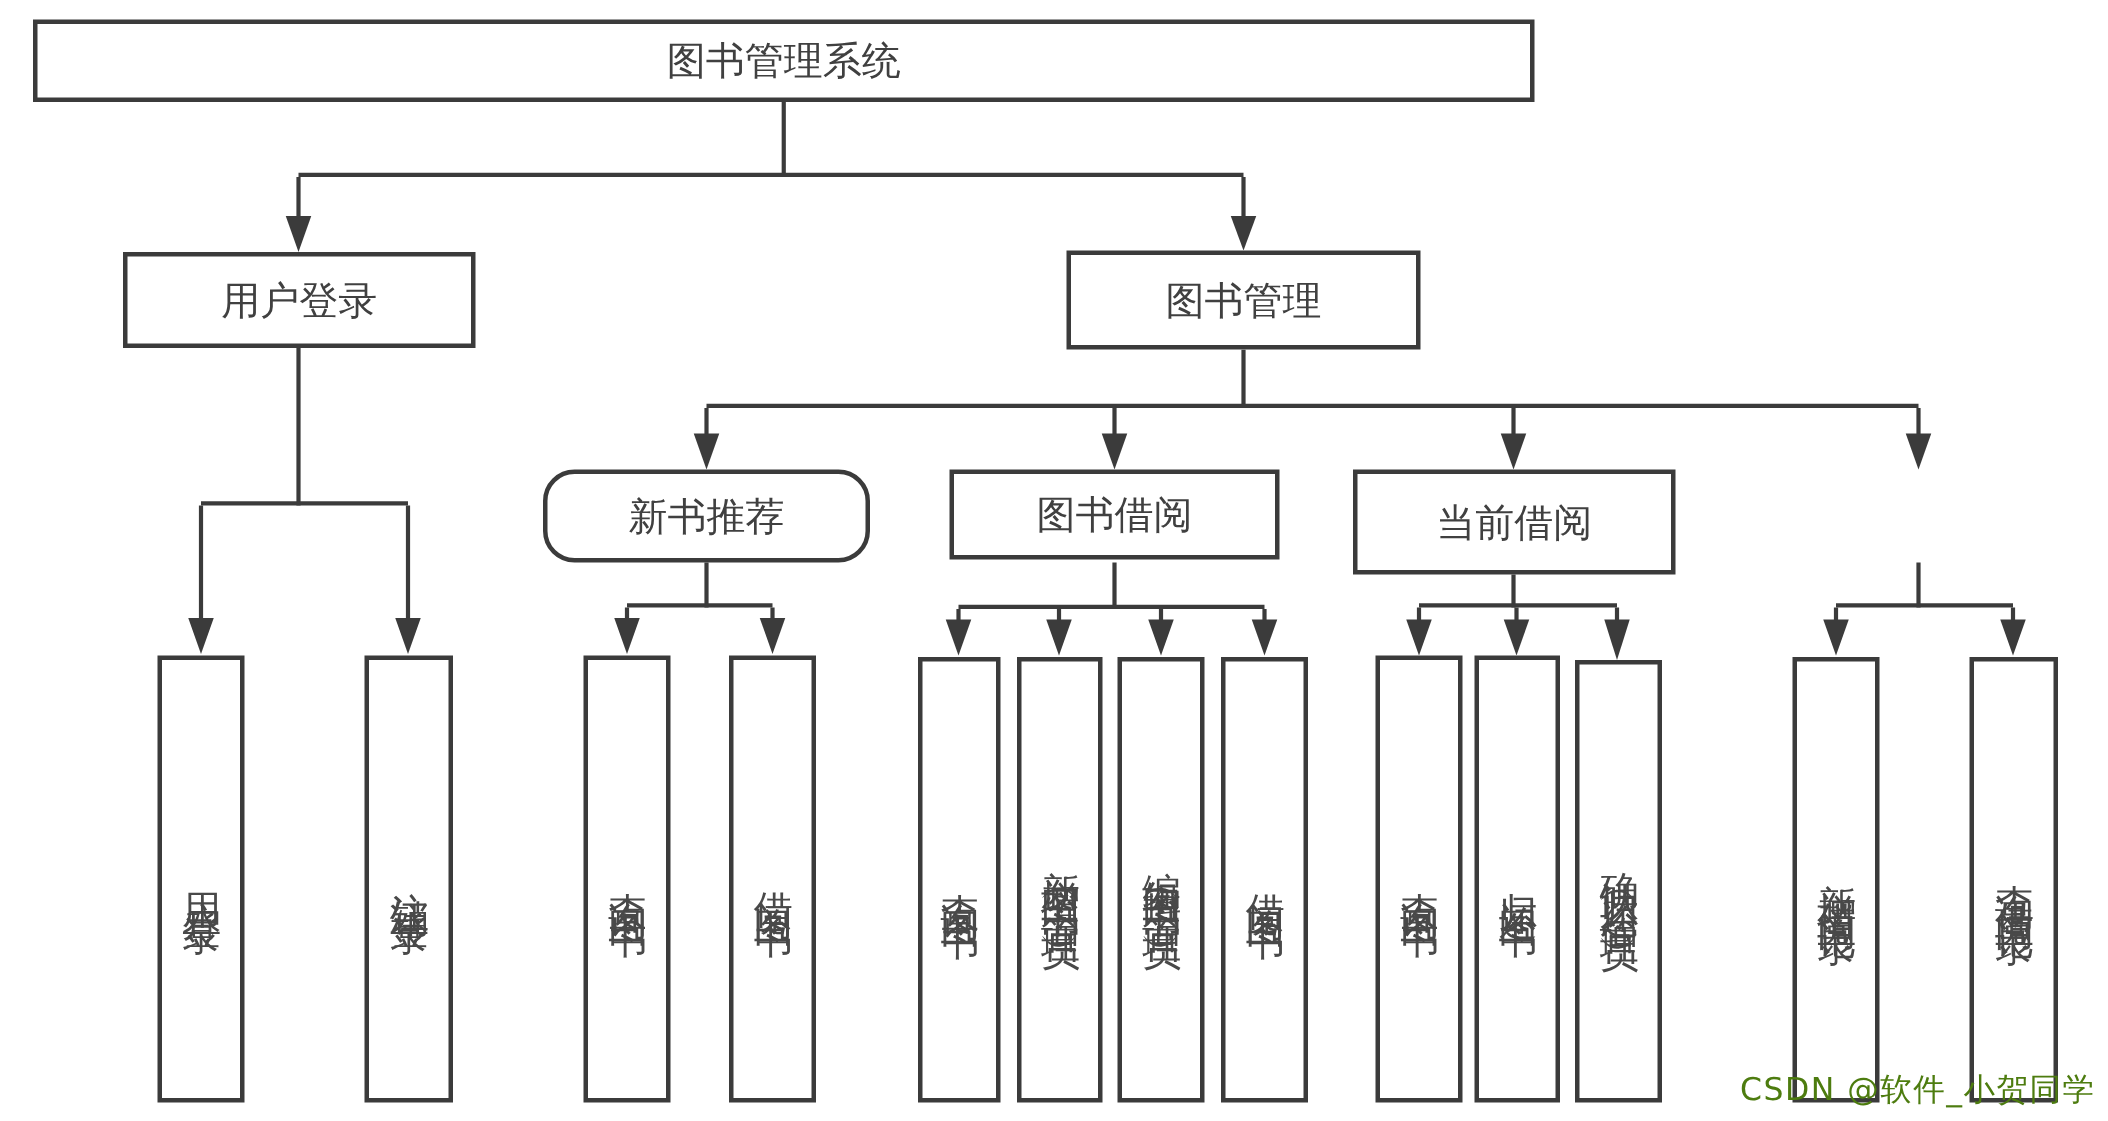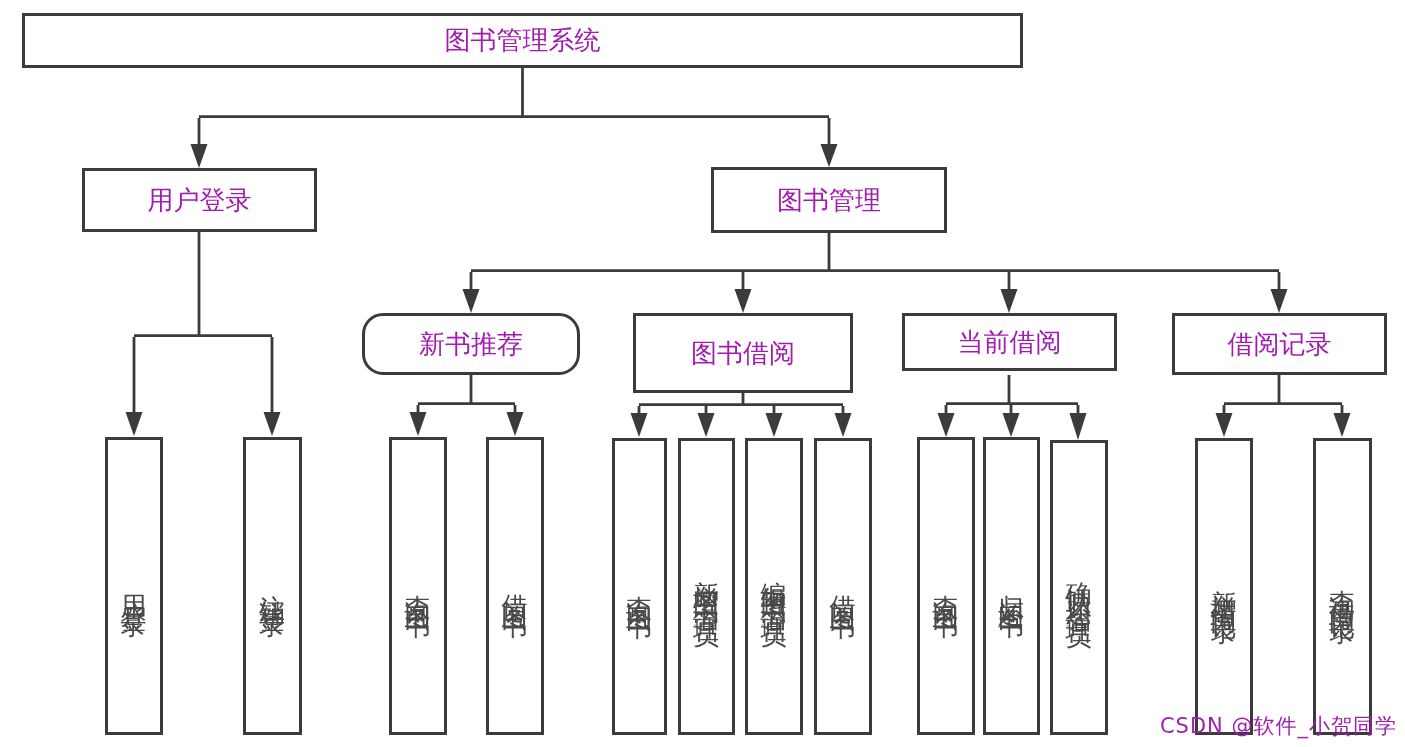--- a/index.html
+++ b/index.html
@@ -38,38 +38,38 @@
     background: #ffffff;
     display: flex;
     align-items: center;
     justify-content: center;
     color: #414141;
   }
   .node.h span {
     font-size: 26px;
     letter-spacing: 0px;
     white-space: nowrap;
-    color: #a21caf;
+    color: #404040;
   }
   .node.v span {
     writing-mode: vertical-rl;
     text-orientation: mixed;
     font-size: 26px;
     letter-spacing: 6px;
     line-height: 1;
     white-space: nowrap;
     color: #494949;
   }
   .watermark {
     position: absolute;
     right: 8px;
     top: 712px;
     font-size: 21px;
     letter-spacing: 1px;
-    color: #a21caf;
+    color: #4d7c0f;
     z-index: 5;
     white-space: nowrap;
   }
 </style>
 </head>
 <body>
 
 <div class="canvas">
 
   <svg class="connectors" viewBox="0 0 1405 747" xmlns="http://www.w3.org/2000/svg">
@@ -141,28 +141,25 @@
   <div class="node h" style="left:82px; top:168px; width:235px; height:64px;">
     <span>用户登录</span>
   </div>
   <div class="node h" style="left:711px; top:167px; width:236px; height:66px;font-family:Liberation Serif, serif;">
     <span>图书管理</span>
   </div>
 
   <div class="node h" style="left:362px; top:313px; width:218px; height:62px;border-radius:21px;">
     <span>新书推荐</span>
   </div>
-  <div class="node h" style="left:633px; top:313px; width:220px; height:80px;">
+  <div class="node h" style="left:633px; top:313px; width:220px; height:60px;">
     <span>图书借阅</span>
   </div>
-  <div class="node h" style="left:902px; top:313px; width:215px; height:58px;">
+  <div class="node h" style="left:902px; top:313px; width:215px; height:70px;">
     <span>当前借阅</span>
-  </div>
-  <div class="node h" style="left:1172px; top:313px; width:215px; height:62px;">
-    <span>借阅记录</span>
   </div>
 
   <div class="node v" style="left:105px; top:437px; width:58px; height:298px;">
     <span>用户登录</span>
   </div>
   <div class="node v" style="left:243px; top:437px; width:59px; height:298px;">
     <span>注销登录</span>
   </div>
 
   <div class="node v" style="left:389px; top:437px; width:58px; height:298px;">

